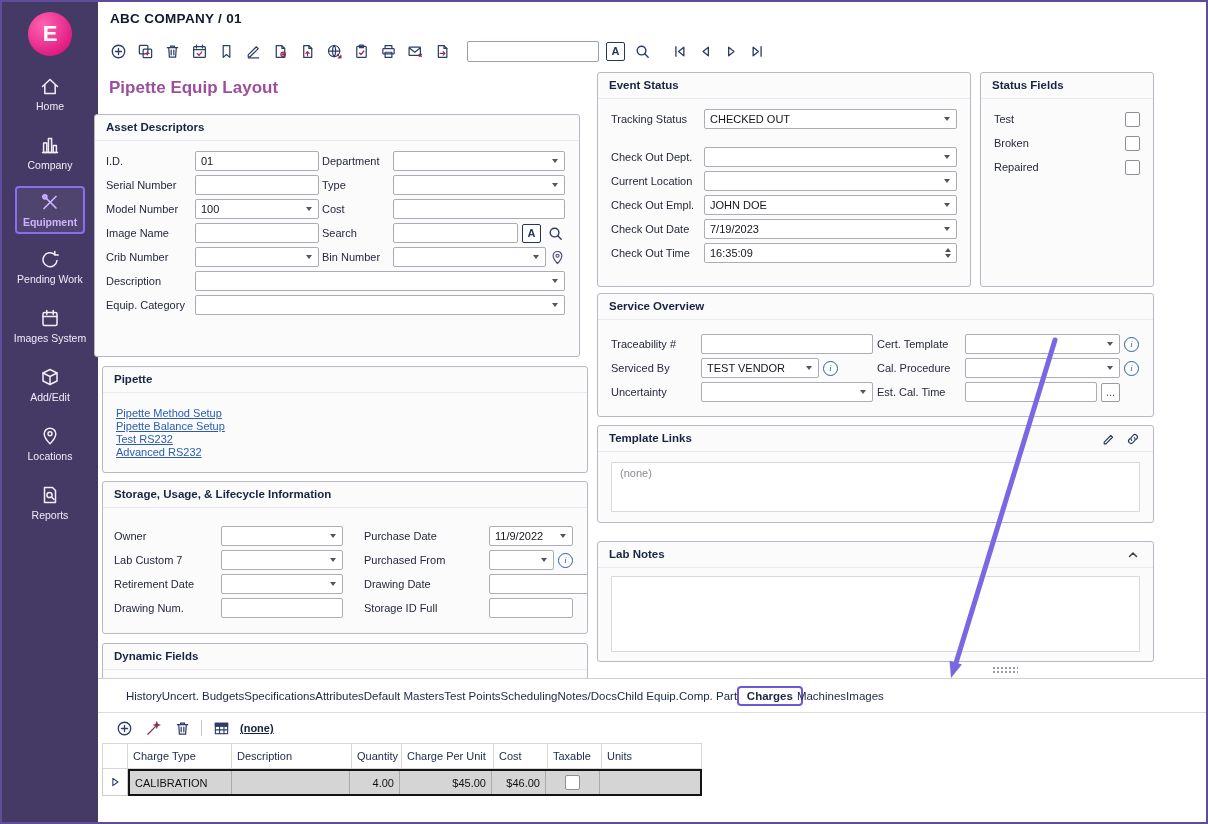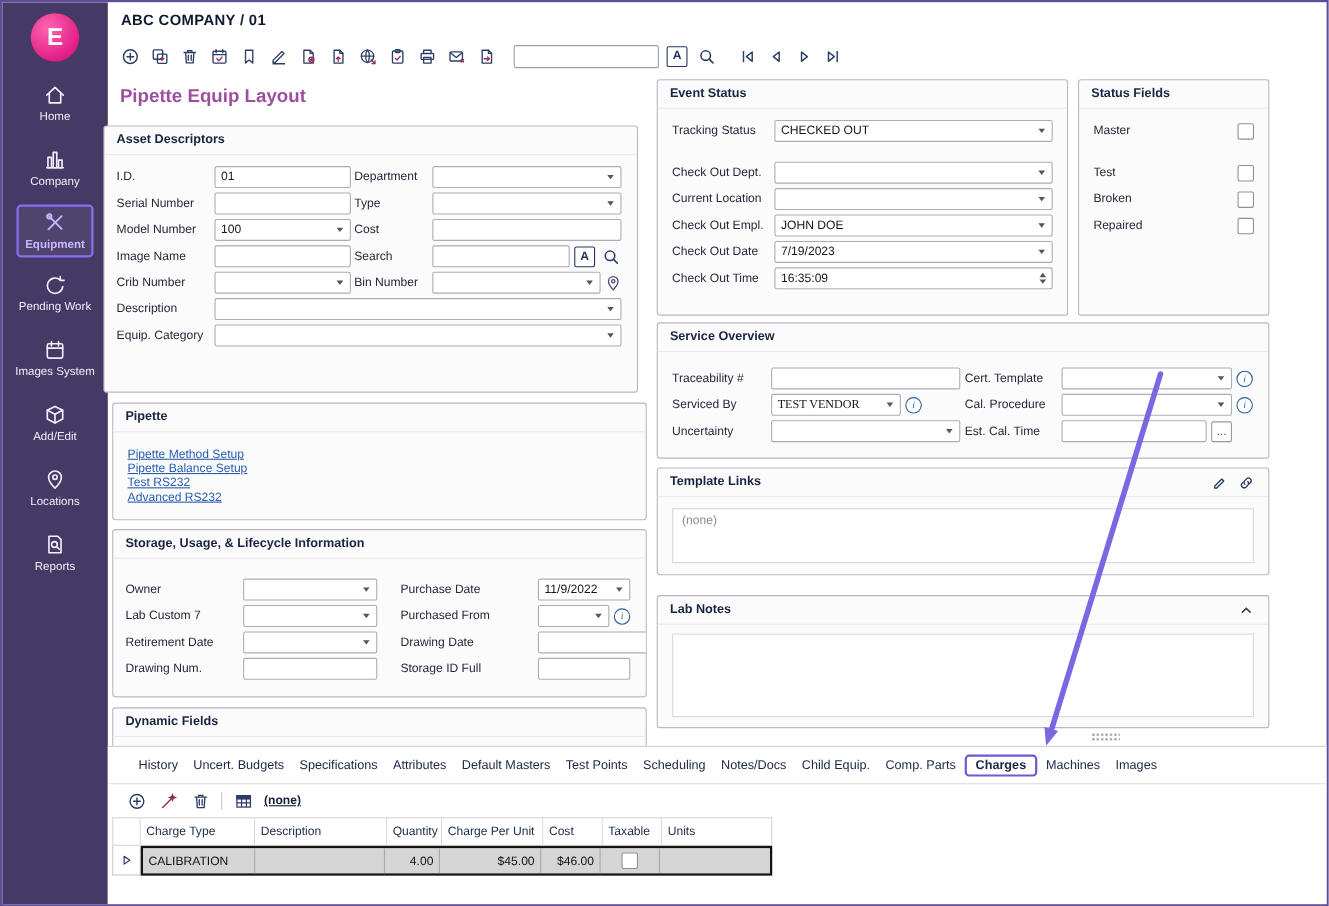--- a/index.html
+++ b/index.html
@@ -64,21 +64,21 @@
   .svrow{display:grid;grid-template-columns:86px 172px 84px 1fr 16px;column-gap:4px;align-items:center;height:24px;padding:0 13px;}
   
   .inner-box{margin:10px 13px;border:1px solid #d8d8de;background:#fff;font-size:11px;color:#8b8b93;
     padding:4px 8px;box-sizing:border-box;}
   .icbtn{background:none;border:none;padding:0;cursor:pointer;display:flex;align-items:center;justify-content:center;width:18px;height:18px;}
   
   .splitter{position:absolute;left:990px;top:664px;width:26px;height:8px;cursor:row-resize;
     background-image:radial-gradient(#9a9aa2 1px, transparent 1.2px);background-size:4px 4px;}
   
   .bottom-panel{position:absolute;left:96px;right:0;top:676px;bottom:0;background:#fff;border-top:1px solid #cfcfd6;z-index:10;}
-  .tabs{height:33px;display:flex;align-items:center;gap:14px;padding-left:28px;border-bottom:1px solid #dcdce2;}
+  .tabs{height:33px;display:flex;align-items:center;padding-left:28px;border-bottom:1px solid #dcdce2;}
   .tab{font-size:11.5px;color:#1c2747;white-space:nowrap;cursor:pointer;}
   .tab-active{font-weight:bold;border:2px solid #6f57d5;border-radius:4px;padding:2px 8px;margin:0 -6px;background:#fff;}
   .grid-toolbar{height:30px;display:flex;align-items:center;gap:9px;padding-left:16px;}
   .vsep{width:1px;height:16px;background:#c6c6cd;}
   .none-link{font-size:11px;font-weight:bold;color:#15203a;text-decoration:underline;cursor:pointer;}
   .gt{margin-left:4px;width:600px;font-size:11px;}
   .gt-head{display:grid;grid-template-columns:26px 104px 120px 50px 92px 54px 54px 100px;height:26px;}
   .th{border:1px solid #d6d6da;border-left:none;display:flex;align-items:center;padding:0 5px;color:#1b2a4a;
     white-space:nowrap;overflow:hidden;background:#fff;box-sizing:border-box;}
   .th:first-child{border-left:1px solid #d6d6da;}
@@ -495,24 +495,20 @@
           </div>
       </div>
     </div>
   </section>
 
   <section class="gbox" style="left:978px;top:70px;width:174px;height:215px;">
     <div class="gtitle">
         <span class="tspan">Status Fields</span>
       </div>
     <div style="padding-top:8px;">
-      <div class="sfrow gap-after">
-        <span class="flabel">Master</span>
-        <span class="cb"></span>
-      </div>
       <div class="sfrow">
         <span class="flabel">Test</span>
         <span class="cb"></span>
       </div>
       <div class="sfrow">
         <span class="flabel">Broken</span>
         <span class="cb"></span>
       </div>
       <div class="sfrow">
         <span class="flabel">Repaired</span>
@@ -532,21 +528,21 @@
         <span class="flabel">Cert. Template</span>
         <div class="combo">
             <span class="ctext"></span>
             <span class="chev"></span>
           </div>
         <span class="info">i</span>
       </div>
       <div class="svrow">
         <span class="flabel">Serviced By</span>
         <div class="hstack">
-          <div class="combo" style="width:118px;font-family:Liberation Serif, serif;">
+          <div class="combo" style="width:118px;">
               <span class="ctext">TEST VENDOR</span>
               <span class="chev"></span>
             </div>
           <span class="info">i</span>
         </div>
         <span class="flabel">Cal. Procedure</span>
         <div class="combo">
             <span class="ctext"></span>
             <span class="chev"></span>
           </div>

